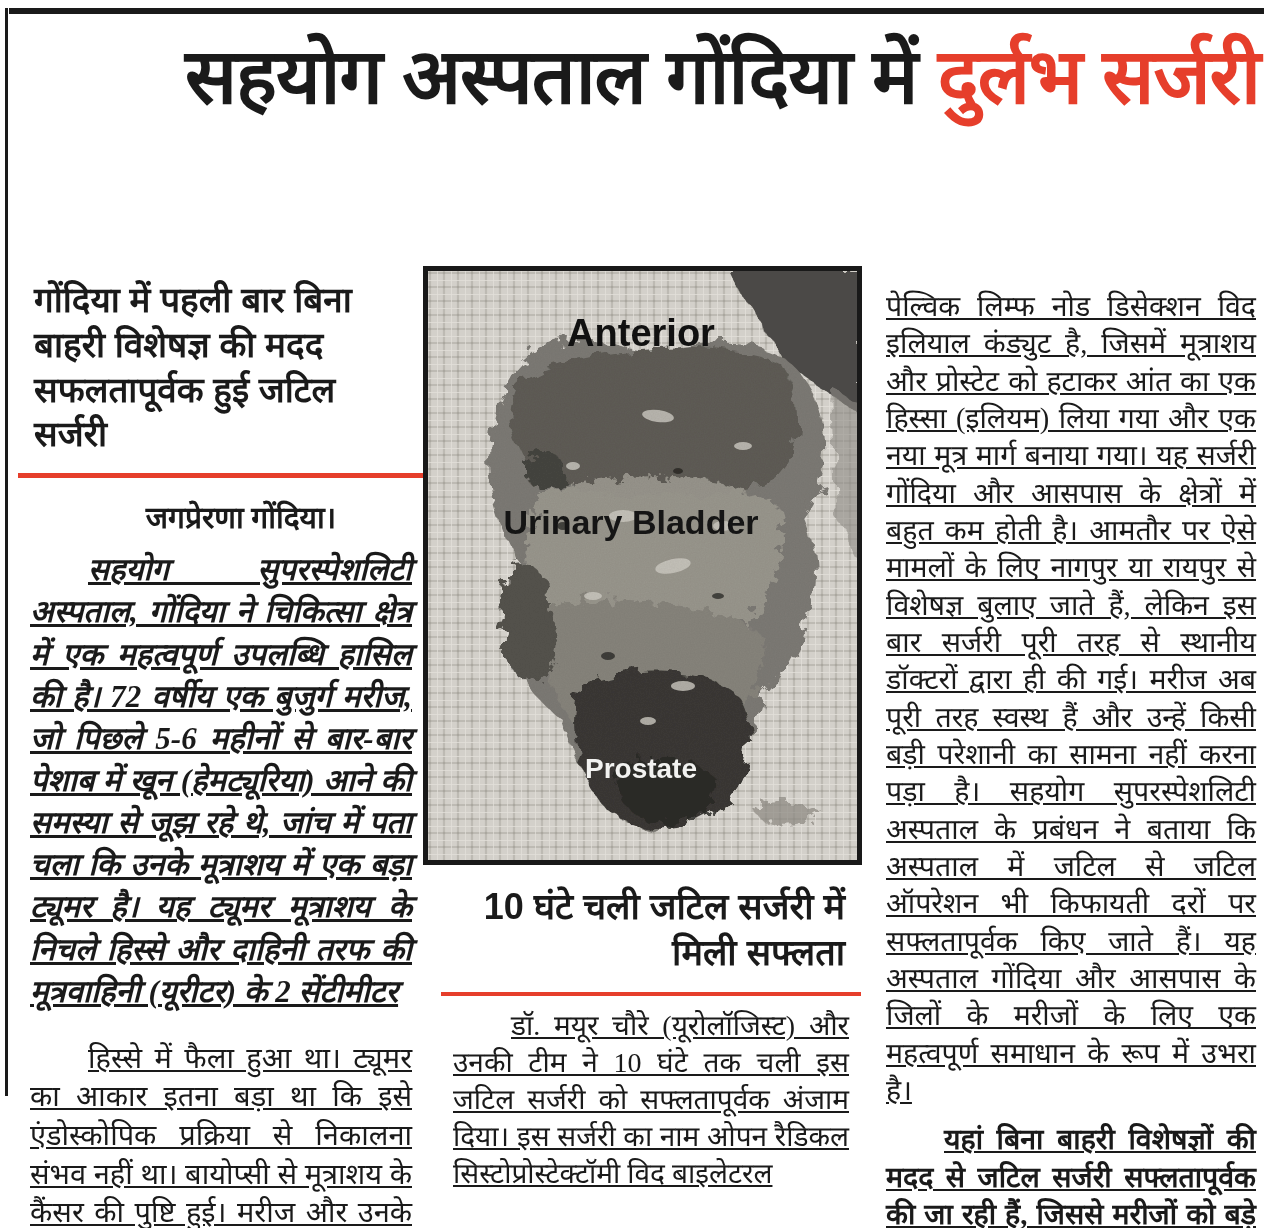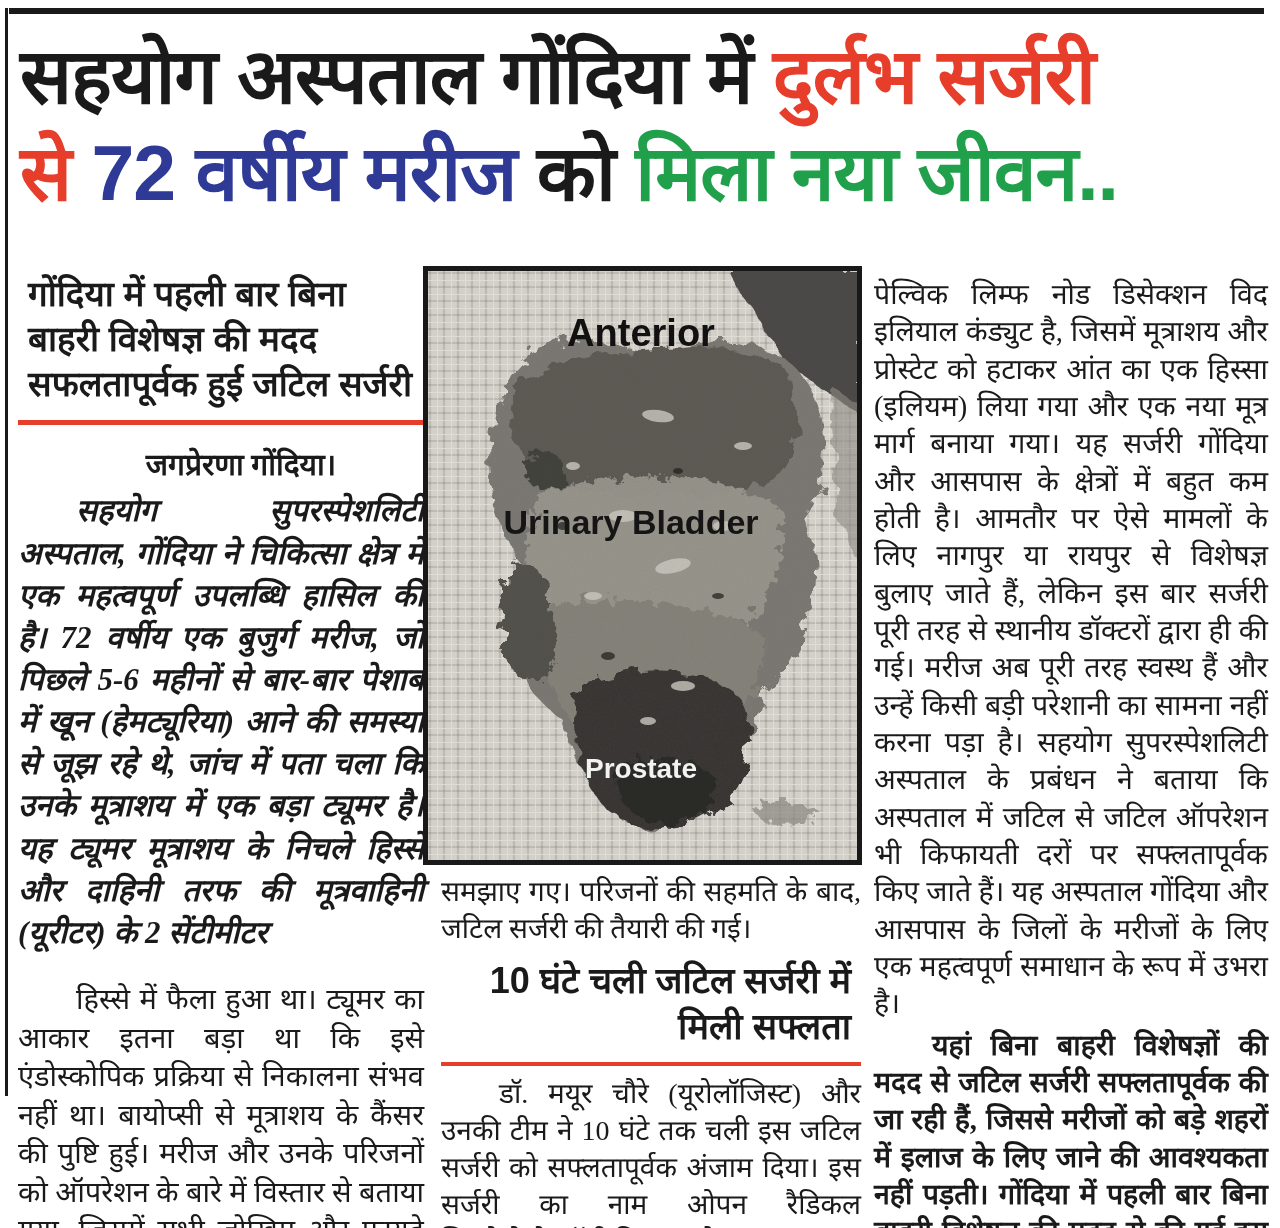--- a/index.html
+++ b/index.html
@@ -14,21 +14,21 @@
   .top-border{
     position:absolute;left:9px;top:8px;right:16px;height:6px;
     background:var(--ink,#1a1a1a);
   }
   .left-border{
     position:absolute;left:5px;top:8px;width:3px;height:1088px;
     background:var(--ink,#1a1a1a);
   }
   .headline{
     position:absolute;left:20px;top:28px;right:20px;
-    text-align:left;
+    text-align:right;
     font-family:"Liberation Sans","DejaVu Sans",sans-serif;
     font-weight:bold;
     font-size:77px;
     line-height:1.26;
     letter-spacing:-1px;
     white-space:nowrap;
   }
   .hl-black{color:var(--ink,#1a1a1a);}
   .hl-red{color:var(--accent_red,#e63e2b);}
   .hl-blue{color:var(--headline_blue,#2e3a96);}
@@ -37,36 +37,37 @@
   .col-left{position:absolute;left:18px;top:262px;width:406px;}
   .col-mid{position:absolute;left:441px;top:874px;width:420px;}
   .col-right{position:absolute;left:874px;top:276px;width:394px;}
 
   .subhead{
     font-family:"Liberation Sans","DejaVu Sans",sans-serif;
     font-weight:bold;
     font-size:35px;
     line-height:1.28;
     color:var(--ink,#1a1a1a);
-    margin:10px;
+    margin:16px;
   }
   .red-rule{
     height:5px;background:var(--accent_red,#e63e2b);
     border:none;margin:14px 0 18px 0;width:100%;
   }
   .byline{
     font-weight:bold;font-size:30px;margin:0 0 6px 0;
     text-indent:40px;
     text-align:center;
   }
   .para{
-    margin:0;
+    margin:12px;
     font-size:29px;
     line-height:1.33;
     text-align:justify;
+    text-decoration:underline;
   }
   .para.indent{text-indent:58px;}
   .para.lead{
     font-style:italic;
     font-weight:bold;
     font-size:31px;
     line-height:1.36;
   }
   .para.bold{font-weight:bold;font-size:30px;line-height:1.31;}
   .col-mid .para{font-size:28px;line-height:1.32;}
@@ -81,21 +82,20 @@
 </style>
 </head>
 <body>
 
 <div class="page">
   <div class="top-border"></div>
   <div class="left-border"></div>
 
   <div class="headline">
     <div><span class="hl-black">सहयोग अस्पताल गोंदिया में </span><span class="hl-red">दुर्लभ सर्जरी</span></div>
-    <div><span class="hl-red">से </span><span class="hl-blue">72 वर्षीय मरीज </span><span class="hl-black">को </span><span class="hl-green">मिला नया जीवन..</span></div>
   </div>
 
   <div class="col-left">
     <h2 class="subhead">गोंदिया में पहली बार बिना बाहरी विशेषज्ञ की मदद सफलतापूर्वक हुई जटिल सर्जरी</h2>
     <hr class="red-rule">
     <p class="byline">जगप्रेरणा गोंदिया।</p>
     <p class="para lead indent">सहयोग सुपरस्पेशलिटी अस्पताल, गोंदिया ने चिकित्सा क्षेत्र में एक महत्वपूर्ण उपलब्धि हासिल की है। 72 वर्षीय एक बुजुर्ग मरीज, जो पिछले 5-6 महीनों से बार-बार पेशाब में खून (हेमट्यूरिया) आने की समस्या से जूझ रहे थे, जांच में पता चला कि उनके मूत्राशय में एक बड़ा ट्यूमर है। यह ट्यूमर मूत्राशय के निचले हिस्से और दाहिनी तरफ की मूत्रवाहिनी (यूरीटर) के 2 सेंटीमीटर</p>
     <p class="para indent" style="margin-top:26px;">हिस्से में फैला हुआ था। ट्यूमर का आकार इतना बड़ा था कि इसे एंडोस्कोपिक प्रक्रिया से निकालना संभव नहीं था। बायोप्सी से मूत्राशय के कैंसर की पुष्टि हुई। मरीज और उनके परिजनों को ऑपरेशन के बारे में विस्तार से बताया गया, जिसमें सभी जोखिम और फायदे स्पष्ट रूप से</p>
   </div>
 
@@ -162,21 +162,20 @@
     <path d="M330 540 q30 -12 70 6 q-20 16 -48 12 q-20 -4 -22 -18 Z" fill="#8b8780" opacity="0.7" filter="url(#rough2)"></path>
 
     <text x="218" y="80" text-anchor="middle" font-family="Liberation Sans, DejaVu Sans, sans-serif" font-size="38" font-weight="bold" fill="#111111">Anterior</text>
     <text x="208" y="268" text-anchor="middle" font-family="Liberation Sans, DejaVu Sans, sans-serif" font-size="34" font-weight="bold" fill="#151515">Urinary Bladder</text>
     <text x="218" y="512" text-anchor="middle" font-family="Liberation Sans, DejaVu Sans, sans-serif" font-size="28" font-weight="bold" fill="#f2f2f0">Prostate</text>
 
     <rect x="2.5" y="2.5" width="434" height="594" fill="none" stroke="#191919" stroke-width="5"></rect>
   </svg>
 
   <div class="col-mid">
-    <p class="para">समझाए गए। परिजनों की सहमति के बाद, जटिल सर्जरी की तैयारी की गई।</p>
     <h2 class="subhead">10 घंटे चली जटिल सर्जरी में मिली सफ्लता</h2>
     <hr class="red-rule">
     <p class="para indent">डॉ. मयूर चौरे (यूरोलॉजिस्ट) और उनकी टीम ने 10 घंटे तक चली इस जटिल सर्जरी को सफ्लतापूर्वक अंजाम दिया। इस सर्जरी का नाम ओपन रैडिकल सिस्टोप्रोस्टेक्टॉमी विद बाइलेटरल</p>
   </div>
 
   <div class="col-right">
     <p class="para">पेल्विक लिम्फ नोड डिसेक्शन विद इलियाल कंड्युट है, जिसमें मूत्राशय और प्रोस्टेट को हटाकर आंत का एक हिस्सा (इलियम) लिया गया और एक नया मूत्र मार्ग बनाया गया। यह सर्जरी गोंदिया और आसपास के क्षेत्रों में बहुत कम होती है। आमतौर पर ऐसे मामलों के लिए नागपुर या रायपुर से विशेषज्ञ बुलाए जाते हैं, लेकिन इस बार सर्जरी पूरी तरह से स्थानीय डॉक्टरों द्वारा ही की गई। मरीज अब पूरी तरह स्वस्थ हैं और उन्हें किसी बड़ी परेशानी का सामना नहीं करना पड़ा है। सहयोग सुपरस्पेशलिटी अस्पताल के प्रबंधन ने बताया कि अस्पताल में जटिल से जटिल ऑपरेशन भी किफायती दरों पर सफ्लतापूर्वक किए जाते हैं। यह अस्पताल गोंदिया और आसपास के जिलों के मरीजों के लिए एक महत्वपूर्ण समाधान के रूप में उभरा है।</p>
     <p class="para bold indent" style="margin-top:4px;">यहां बिना बाहरी विशेषज्ञों की मदद से जटिल सर्जरी सफ्लतापूर्वक की जा रही हैं, जिससे मरीजों को बड़े शहरों में इलाज के लिए जाने की आवश्यकता नहीं पड़ती। गोंदिया में पहली बार बिना बाहरी विशेषज्ञ की मदद से की गई इस जटिल सर्जरी से साबित हुआ है कि सहयोग अस्पताल में विश्वस्तरीय चिकित्सा सेवाएं उपलब्ध हैं, जो लोगों को बेहतर और सुलभ स्वास्थ्य सेवाएं प्रदान कर रही हैं।</p>
   </div>
 </div>

